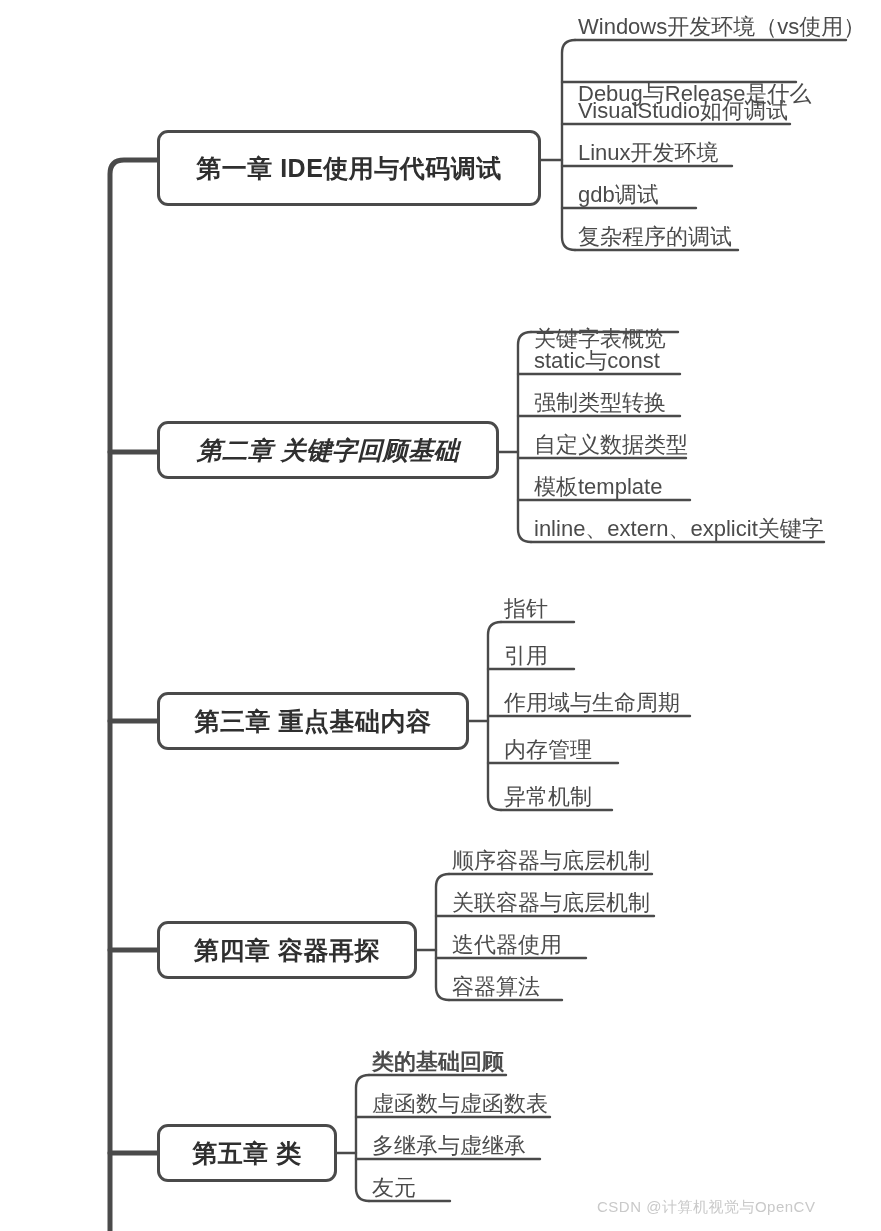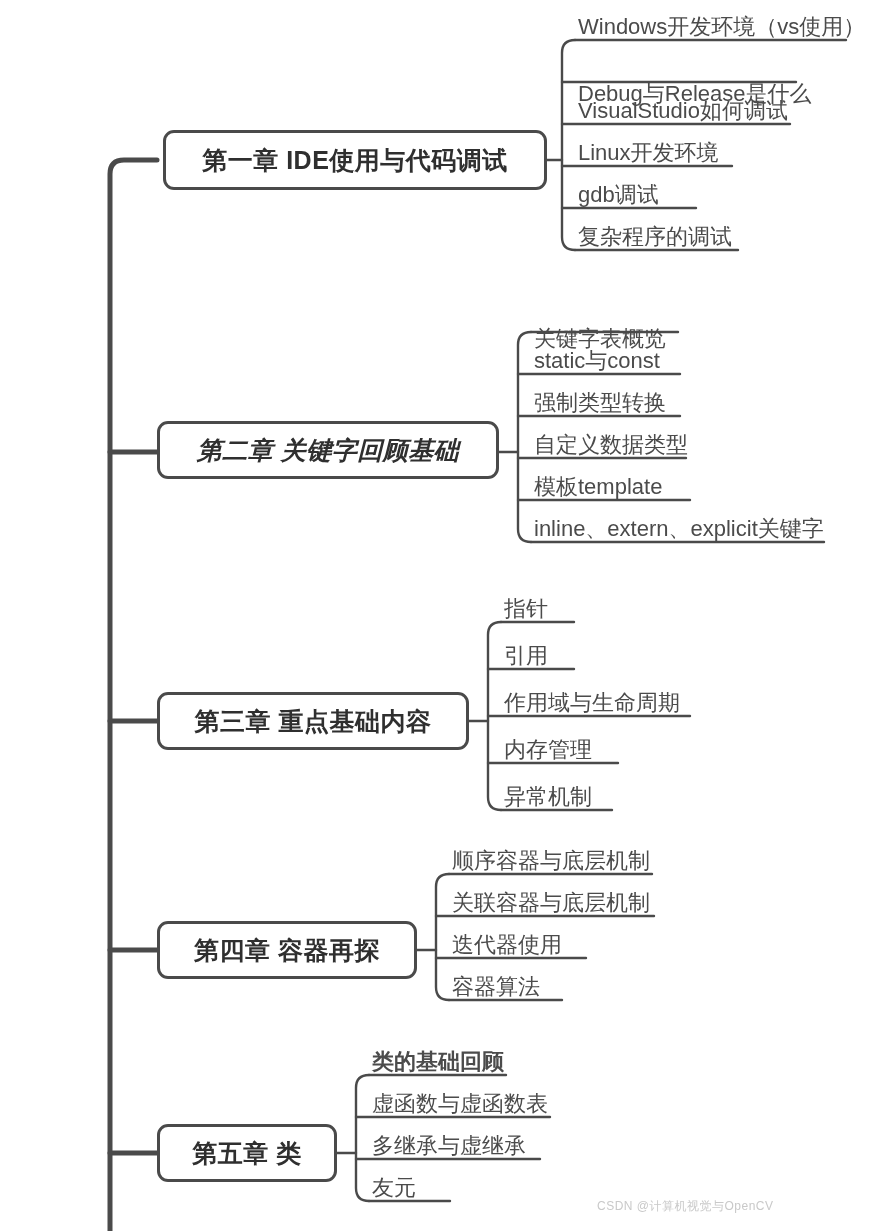--- a/index.html
+++ b/index.html
@@ -48,21 +48,21 @@
     box-sizing: border-box;
     font-size: 22px;
     color: #4b4b4b;
     white-space: nowrap;
     line-height: 1;
     z-index: 3;
     background: transparent;
   }
   .watermark {
     position: absolute;
-    font-size: 12px;
+    font-size: 15px;
     color: #c9c9c9;
     white-space: nowrap;
     letter-spacing: 0.5px;
     z-index: 4;
   }
 </style>
 </head>
 <body>
 
 <div id="canvas">
@@ -104,21 +104,21 @@
       <path d="M 110 1153 H 157" fill="none" stroke="#4a4a4a" stroke-width="5" stroke-linecap="round" stroke-linejoin="round"></path>
       <path d="M 337 1153 H 356" fill="none" stroke="#4a4a4a" stroke-width="2.4" stroke-linecap="round" stroke-linejoin="round"></path>
       <path d="M 369 1075 Q 356 1075 356 1088 V 1188 Q 356 1201 369 1201" fill="none" stroke="#4a4a4a" stroke-width="2.4" stroke-linecap="round" stroke-linejoin="round"></path>
       <path d="M 369 1075 H 506" fill="none" stroke="#4a4a4a" stroke-width="2.4" stroke-linecap="round" stroke-linejoin="round"></path>
       <path d="M 356 1117 H 550" fill="none" stroke="#4a4a4a" stroke-width="2.4" stroke-linecap="round" stroke-linejoin="round"></path>
       <path d="M 356 1159 H 540" fill="none" stroke="#4a4a4a" stroke-width="2.4" stroke-linecap="round" stroke-linejoin="round"></path>
       <path d="M 369 1201 H 450" fill="none" stroke="#4a4a4a" stroke-width="2.4" stroke-linecap="round" stroke-linejoin="round"></path>
     </svg>
 
   <div id="nodes">
-      <div class="chapter-box" style="left: 163px; top: 130px; width: 384px; height: 60px;">第一章 IDE使用与代码调试</div>
+      <div class="chapter-box" style="left: 157px; top: 130px; width: 384px; height: 76px;">第一章 IDE使用与代码调试</div>
       <div class="leaf" style="left: 578px; top: 16px;">Windows开发环境（vs使用）</div>
       <div class="leaf" style="left: 578px; top: 58px; margin-top: 25px;">Debug与Release是什么</div>
       <div class="leaf" style="left: 578px; top: 100px;">VisualStudio如何调试</div>
       <div class="leaf" style="left: 578px; top: 142px;">Linux开发环境</div>
       <div class="leaf" style="left: 578px; top: 184px;">gdb调试</div>
       <div class="leaf" style="left: 578px; top: 226px;">复杂程序的调试</div>
       <div class="chapter-box" style="left: 157px; top: 421px; width: 342px; height: 58px; font-style: italic;">第二章 关键字回顾基础</div>
       <div class="leaf" style="left: 534px; top: 308px; margin-top: 20px;">关键字表概览</div>
       <div class="leaf" style="left: 534px; top: 350px;">static与const</div>
       <div class="leaf" style="left: 534px; top: 392px;">强制类型转换</div>

